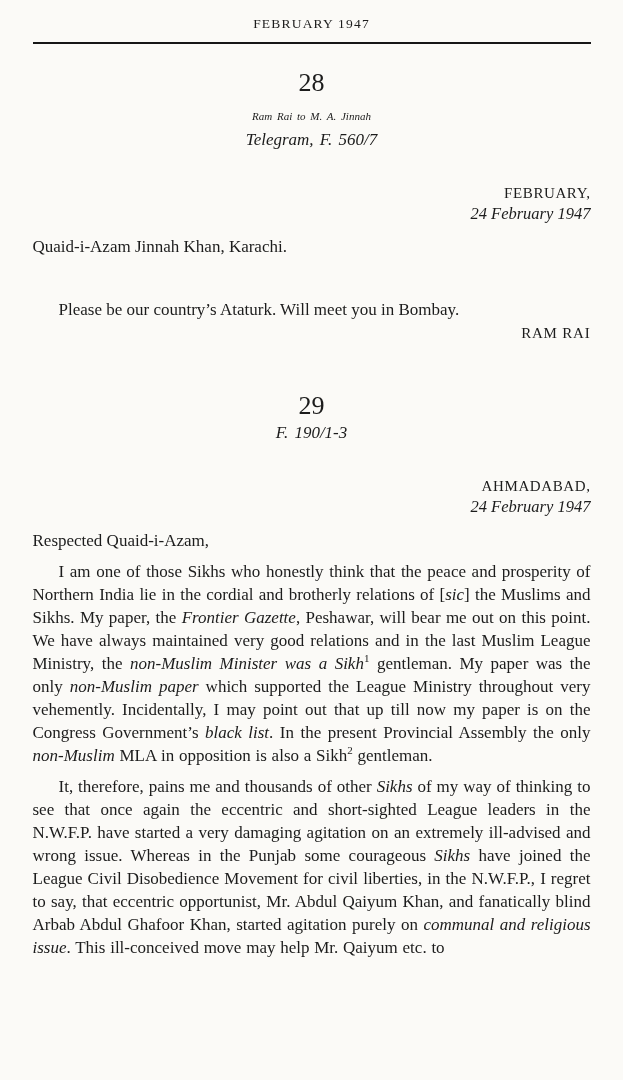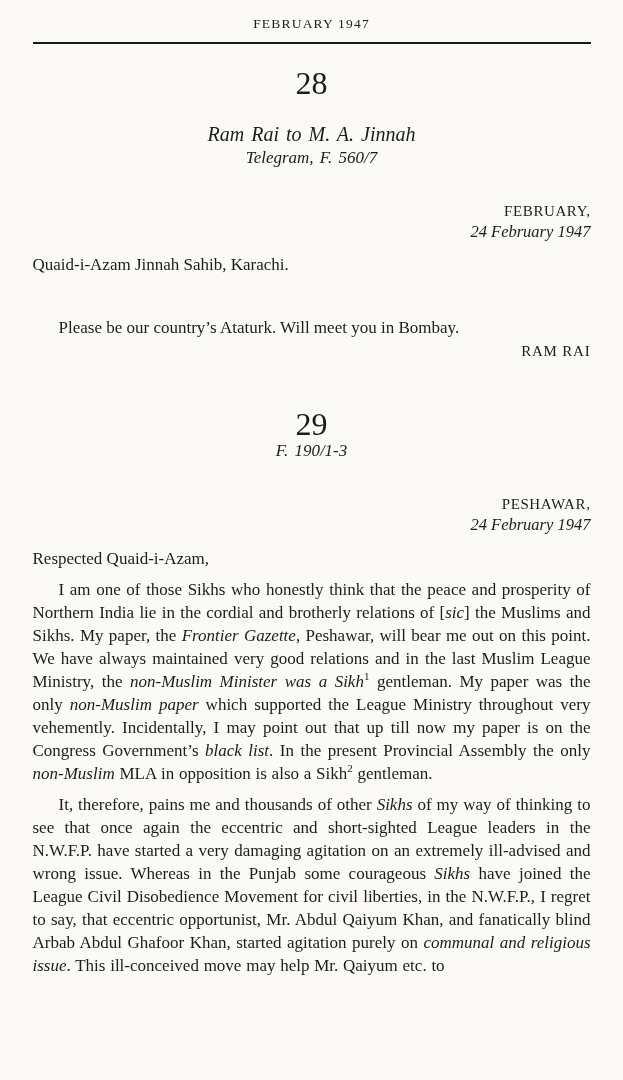--- a/index.html
+++ b/index.html
@@ -36,29 +36,29 @@
   }
   .rule {
     margin-top: 7px;
     border-top: 2.5px solid #161616;
   }
 
   
   .doc-number {
     margin-top: 24px;
     text-align: center;
-    font-size: 32px;
+    font-size: 26px;
     line-height: 30px;
   }
   .doc-29 .doc-number { margin-top: 46px; }
   .doc-title {
-    margin-top: 25px;
+    margin-top: 7px;
     text-align: center;
     font-style: italic;
-    font-size: 20px;
+    font-size: 11px;
     word-spacing: 2px;
   }
   .doc-source {
     margin-top: 0;
     text-align: center;
     font-style: italic;
     font-size: 17px;
     word-spacing: 2px;
   }
   .dateline {
@@ -116,30 +116,30 @@
   <div class="rule"></div>
 
   <section class="doc doc-28">
     <div class="doc-number">28</div>
     <div class="doc-title">Ram Rai to M. A. Jinnah</div>
     <div class="doc-source">Telegram, F. 560/7</div>
     <div class="dateline">
       <div class="place">FEBRUARY,</div>
       <div class="date">24 February 1947</div>
     </div>
-    <p class="addressee">Quaid-i-Azam Jinnah Sahib, Karachi.</p>
+    <p class="addressee">Quaid-i-Azam Jinnah Khan, Karachi.</p>
     <p class="telegram-body">Please be our country’s Ataturk. Will meet you in Bombay.</p>
     <div class="signature">RAM RAI</div>
   </section>
 
   <section class="doc doc-29">
     <div class="doc-number">29</div>
     <div class="doc-source">F. 190/1-3</div>
     <div class="dateline">
-      <div class="place">PESHAWAR,</div>
+      <div class="place">AHMADABAD,</div>
       <div class="date">24 February 1947</div>
     </div>
     <p class="salutation">Respected Quaid-i-Azam,</p>
     <p class="body-para"><span>I am one of those Sikhs who honestly think that the peace and prosperity of Northern India lie in the cordial and brotherly relations of [</span><em>sic</em><span>] the Muslims and Sikhs. My paper, the </span><em>Frontier Gazette</em><span>, Peshawar, will bear me out on this point. We have always maintained very good relations and in the last Muslim League Ministry, the </span><em>non-Muslim Minister was a Sikh</em><sup>1</sup><span> gentleman. My paper was the only </span><em>non-Muslim paper</em><span> which supported the League Ministry throughout very vehemently. Incidentally, I may point out that up till now my paper is on the Congress Government’s </span><em>black list</em><span>. In the present Provincial Assembly the only </span><em>non-Muslim</em><span> MLA in opposition is also a Sikh</span><sup>2</sup><span> gentleman.</span></p>
     <p class="body-para"><span>It, therefore, pains me and thousands of other </span><em>Sikhs</em><span> of my way of thinking to see that once again the eccentric and short-sighted League leaders in the N.W.F.P. have started a very damaging agitation on an extremely ill-advised and wrong issue. Whereas in the Punjab some courageous </span><em>Sikhs</em><span> have joined the League Civil Disobedience Movement for civil liberties, in the N.W.F.P., I regret to say, that eccentric opportunist, Mr. Abdul Qaiyum Khan, and fanatically blind Arbab Abdul Ghafoor Khan, started agitation purely on </span><em>communal and religious issue</em><span>. This ill-conceived move may help Mr. Qaiyum etc. to</span></p>
   </section>
 
 </div>
 
 </body></html>

